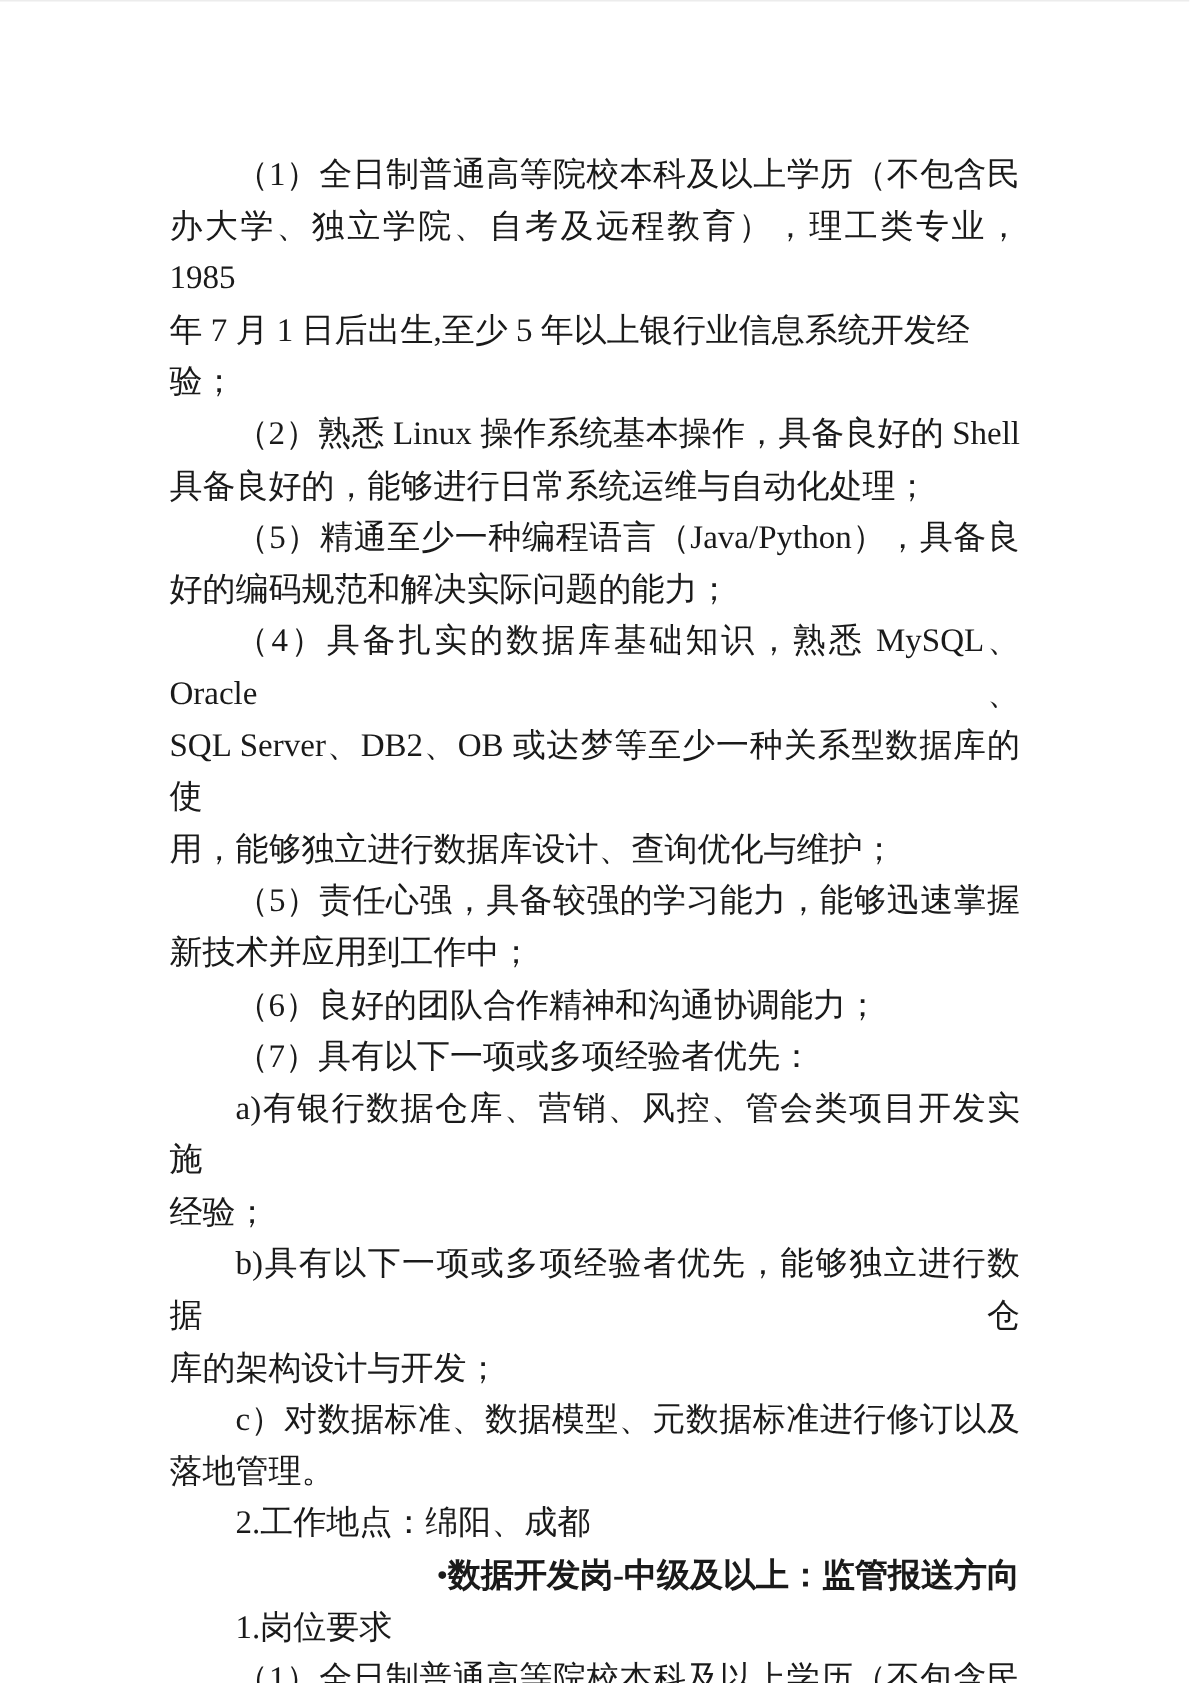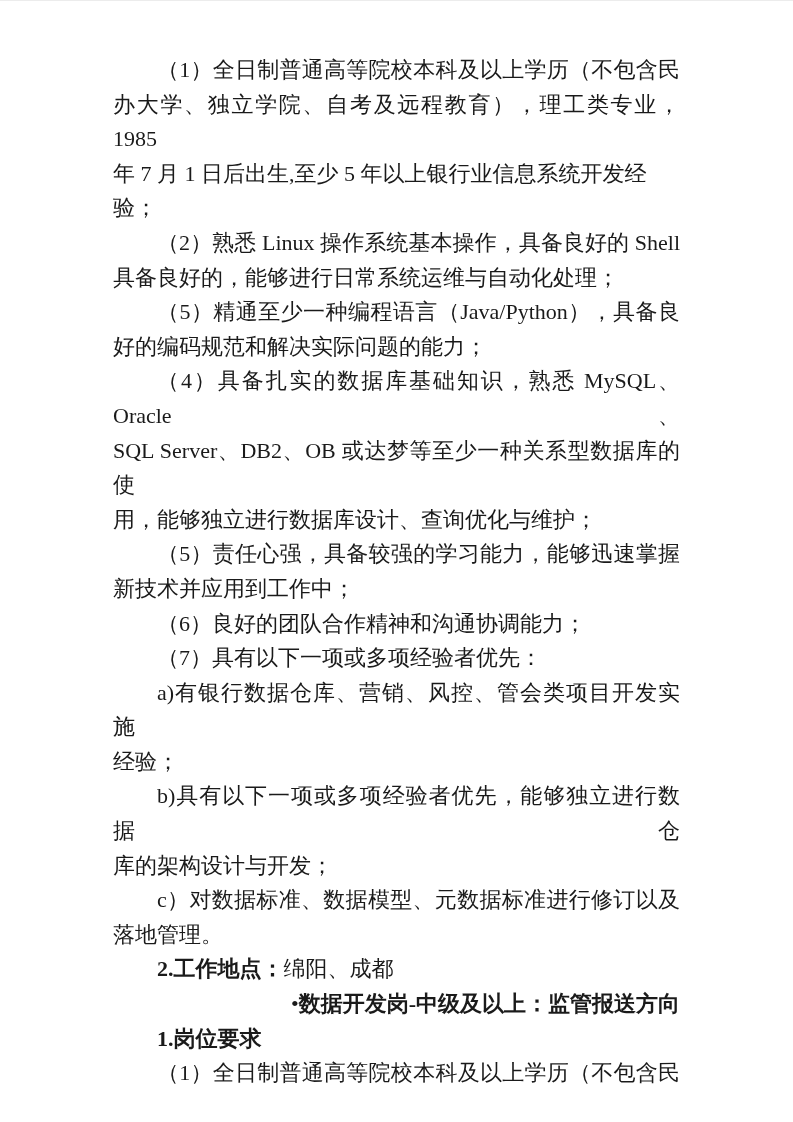--- a/index.html
+++ b/index.html
@@ -7,37 +7,37 @@
     padding: 0;
     background: #ffffff;
   }
   .page {
     position: relative;
     box-sizing: border-box;
     width: 793px;
     height: 1122px;
     background: #ffffff;
     border-top: 1px solid #ececec;
-    padding: 52px 113px 0 113px;
+    padding: 98px 113px 0 113px;
     font-family: "Liberation Serif", "DejaVu Serif", serif;
     font-size: 22px;
     line-height: 34.6px;
     color: #1a1a1a;
     overflow: hidden;
   }
   .line {
     min-height: 34.6px;
     white-space: normal;
   }
   .indent { text-indent: 2em; }
   .fill {
     text-align: justify;
     text-align-last: justify;
   }
-  .bold { font-weight: 700; }
+  .bold { font-weight: 400; }
   .bullet-line {
     padding-left: 52px;
     font-weight: 700;
     text-align: right;
   }
   .bullet-line .bullet {
     display: inline-block;
     width: 38px;
     font-weight: 400;
   }

